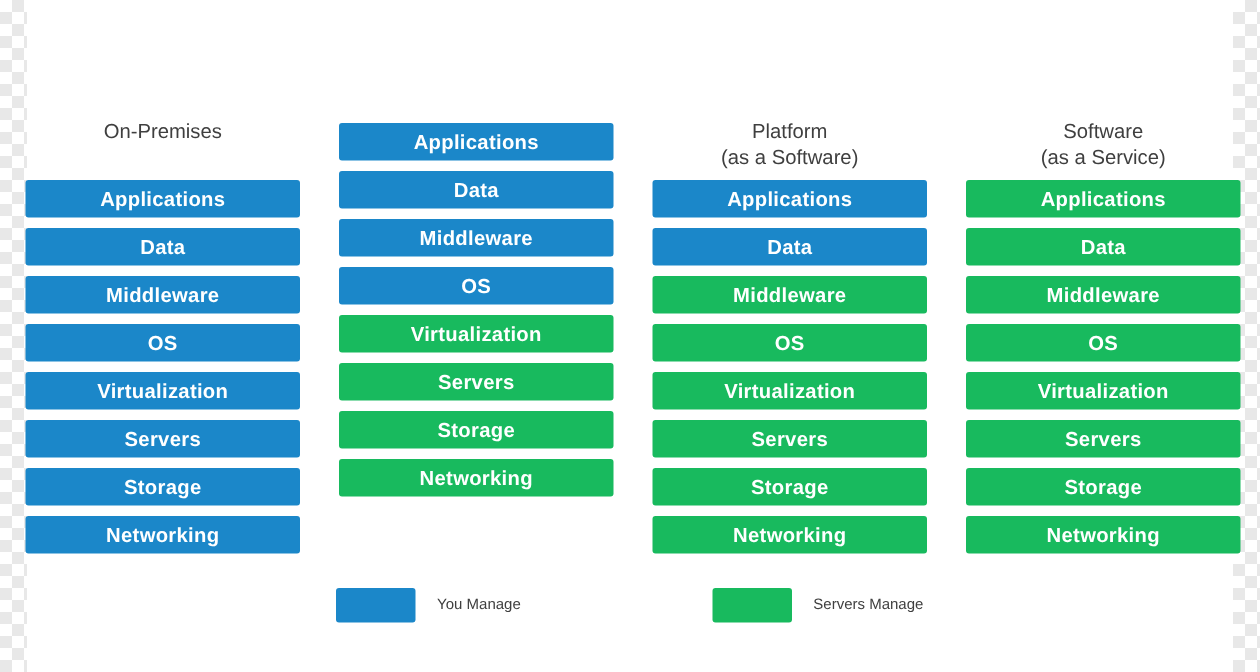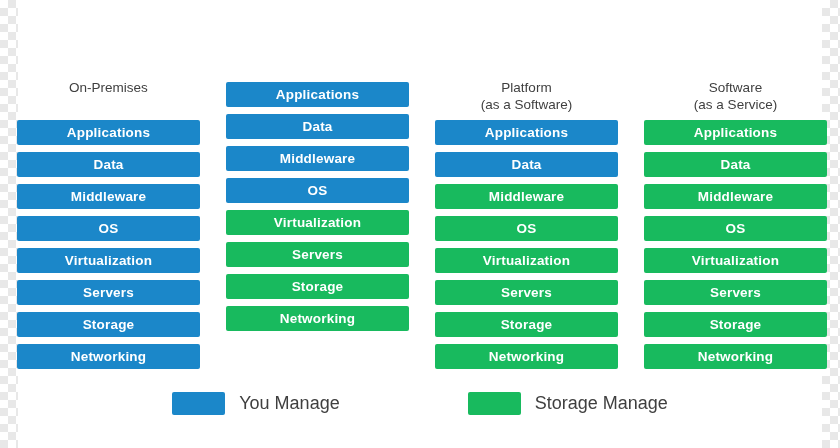--- a/index.html
+++ b/index.html
@@ -101,21 +101,21 @@
     align-items: center;
   }
   .legend-item.first { margin-right: 128px; }
   .swatch {
     width: 53px;
     height: 23px;
     border-radius: 2px;
     margin-right: 14px;
   }
   .legend-label {
-    font-size: 18px;
+    font-size: 10px;
     color: #3f3f3f;
   }
 </style>
 </head>
 <body>
 
 <div class="checker-left"></div>
 <div class="checker-right"></div>
 
 <div class="diagram">
@@ -174,16 +174,16 @@
         </div>
       </div>
     </div>
   <div class="legend">
       <div class="legend-item first">
         <div class="swatch blue"></div>
         <div class="legend-label">You Manage</div>
       </div>
       <div class="legend-item">
         <div class="swatch green"></div>
-        <div class="legend-label">Storage Manage</div>
+        <div class="legend-label">Servers Manage</div>
       </div>
     </div>
 </div>
 
 </body></html>

